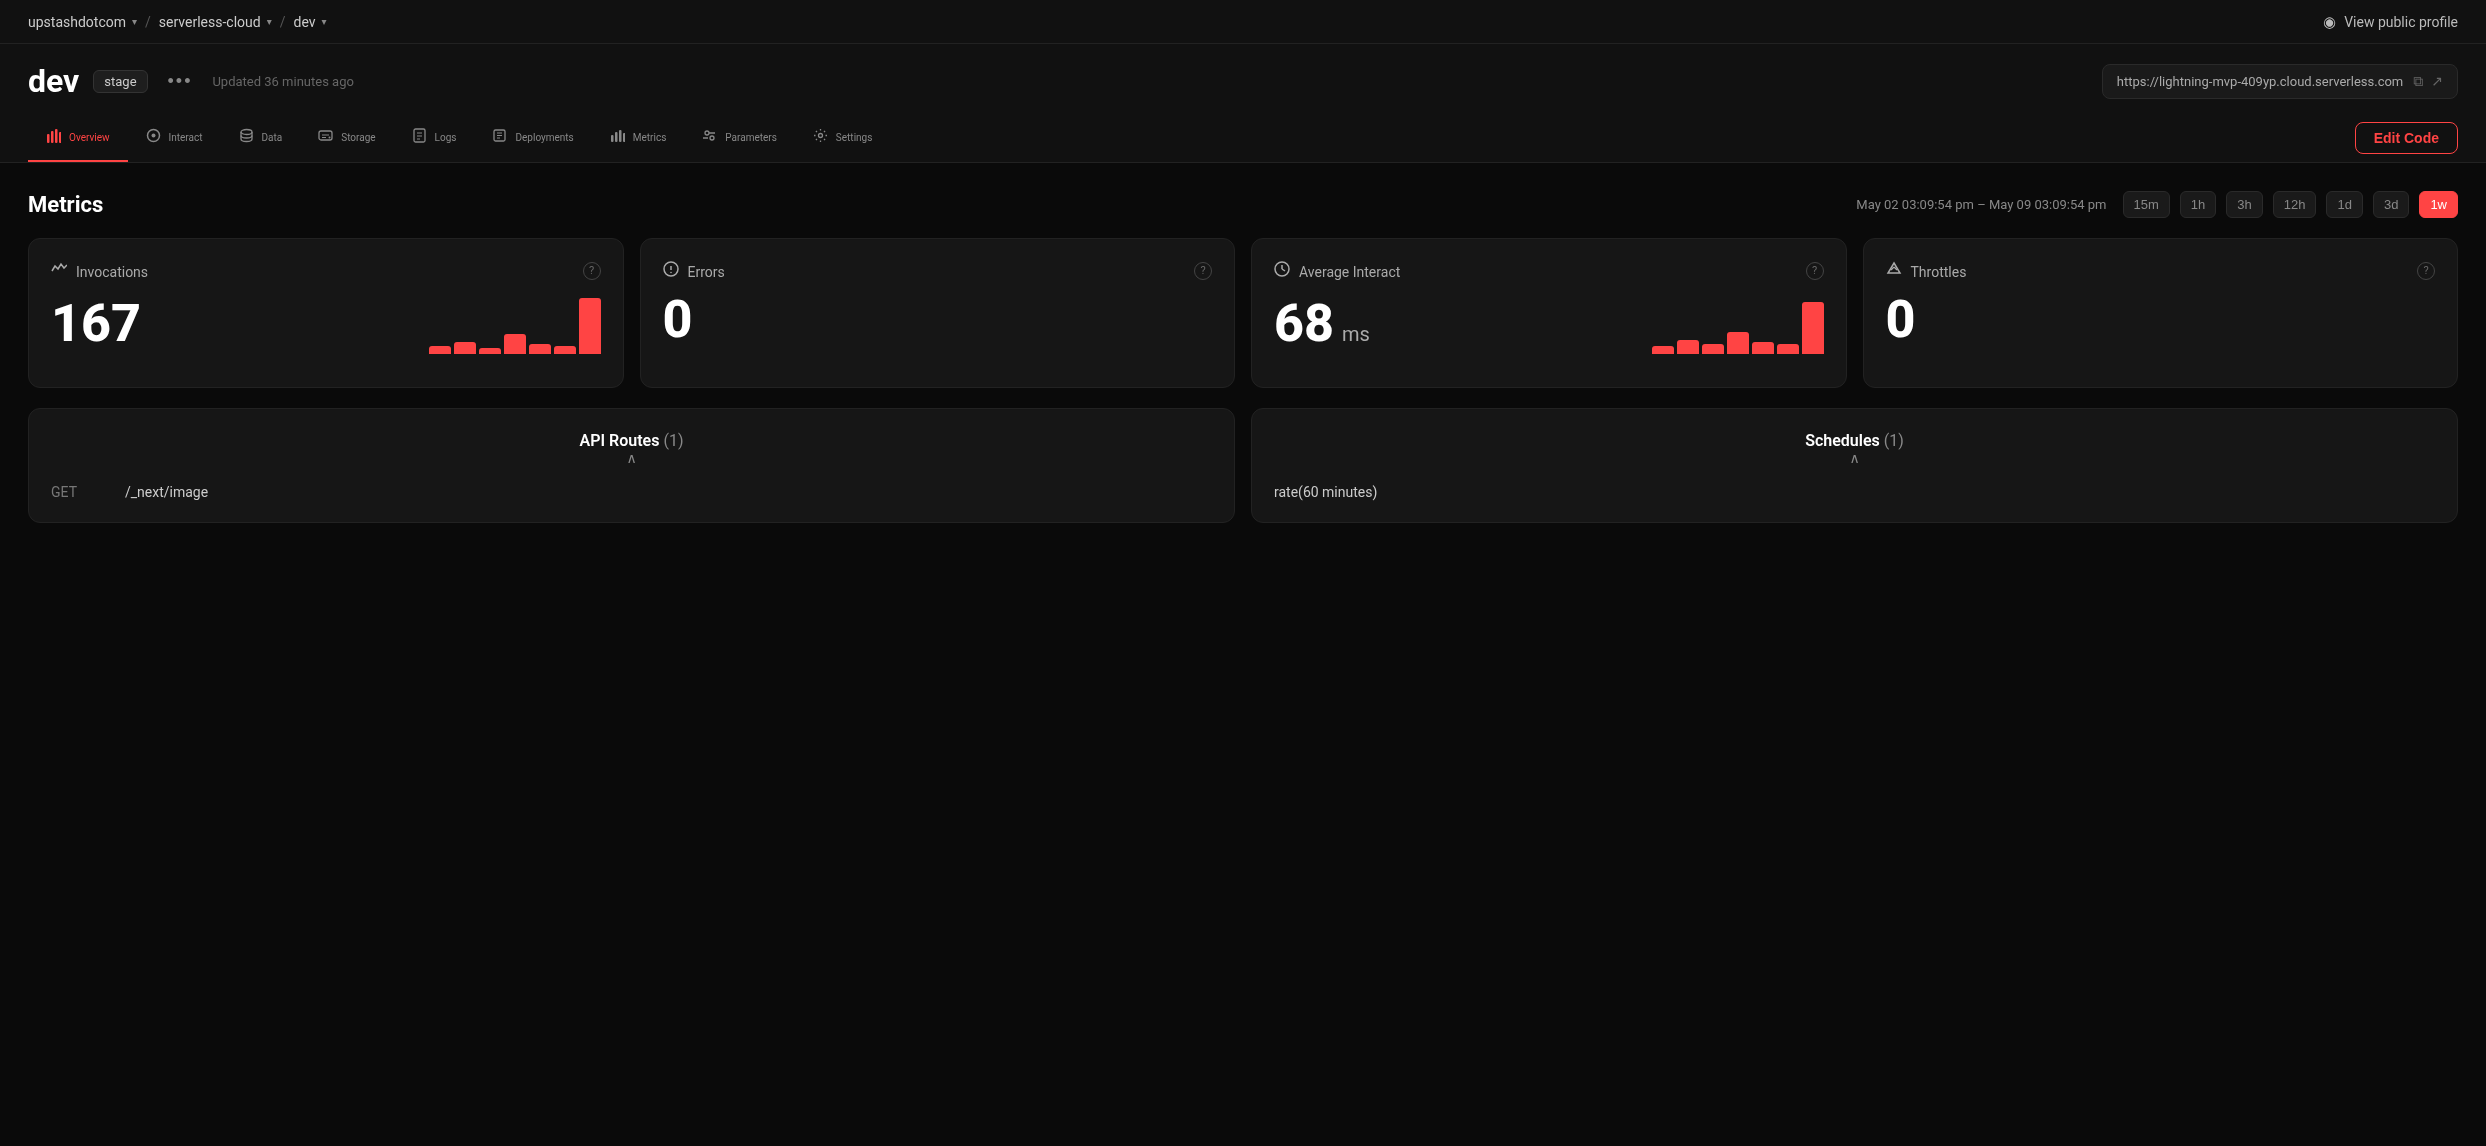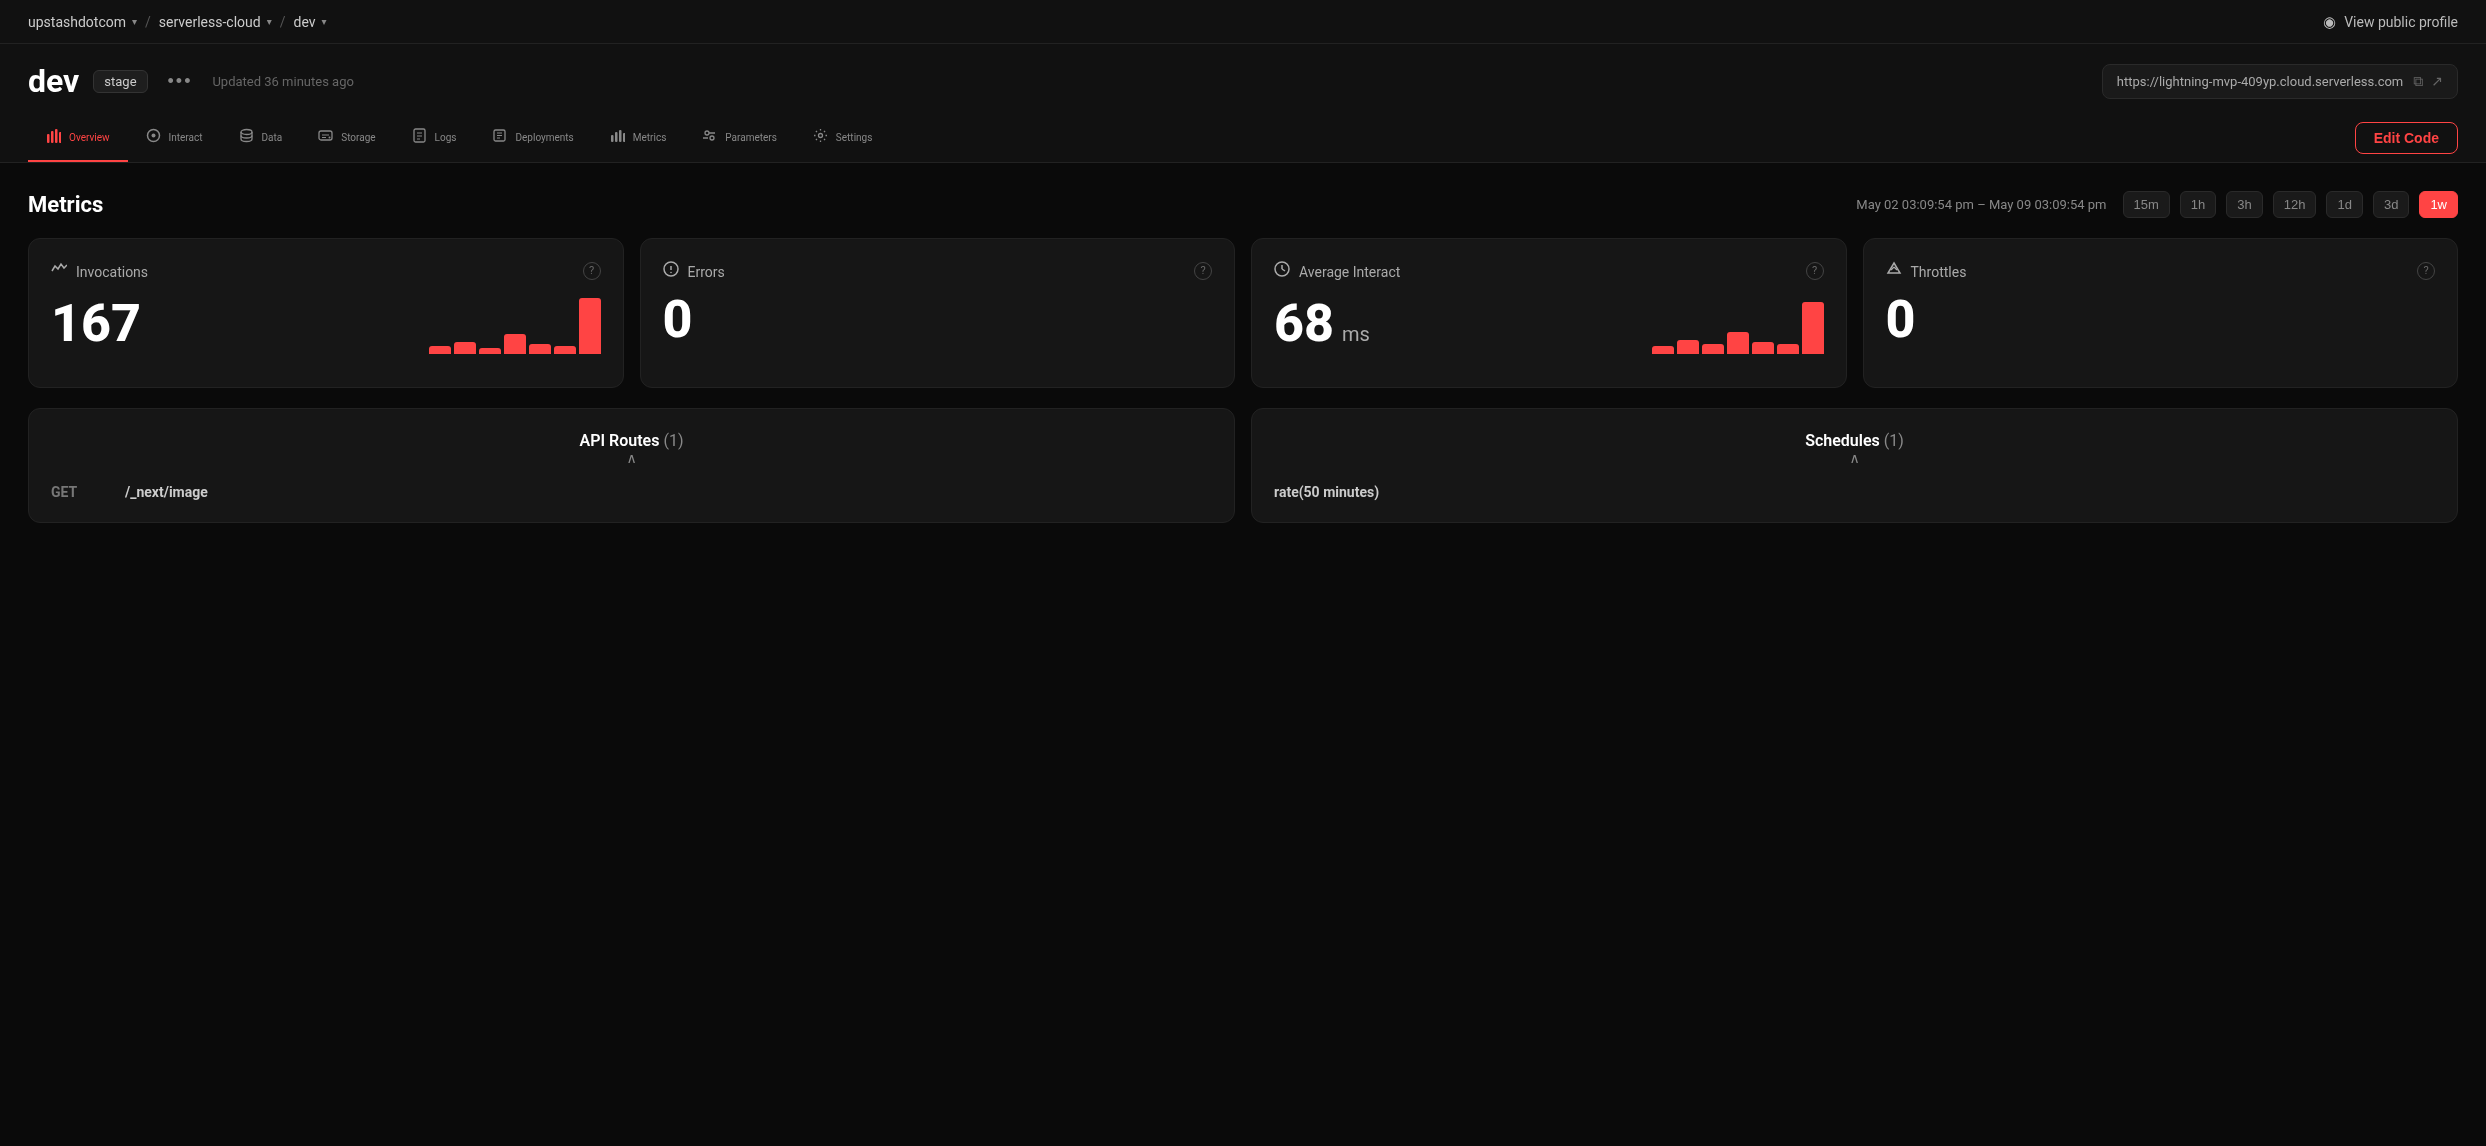--- a/index.html
+++ b/index.html
@@ -311,21 +311,20 @@
       border: none;
       color: #888;
       cursor: pointer;
       font-size: 14px;
     }
     .route-row {
       display: flex;
       align-items: flex-start;
       gap: 24px;
       font-size: 14px;
-      font-weight: bold;
     }
     .route-method {
       color: #777;
       min-width: 50px;
     }
     .route-path {
       color: #ccc;
     }
     .schedule-text {
       color: #ccc;
@@ -606,18 +605,18 @@
 
     <div class="section-card">
       <div class="section-card-header">
         <span class="section-card-title">
           <span>Schedules</span>
           <span class="count">(1)</span>
         </span>
         <button class="collapse-btn">∧</button>
       </div>
       <div class="route-row">
-        <span class="schedule-text">rate(50 minutes)</span>
+        <span class="schedule-text">rate(60 minutes)</span>
       </div>
     </div>
 
   </div>
 </div>
 
 </body></html>

